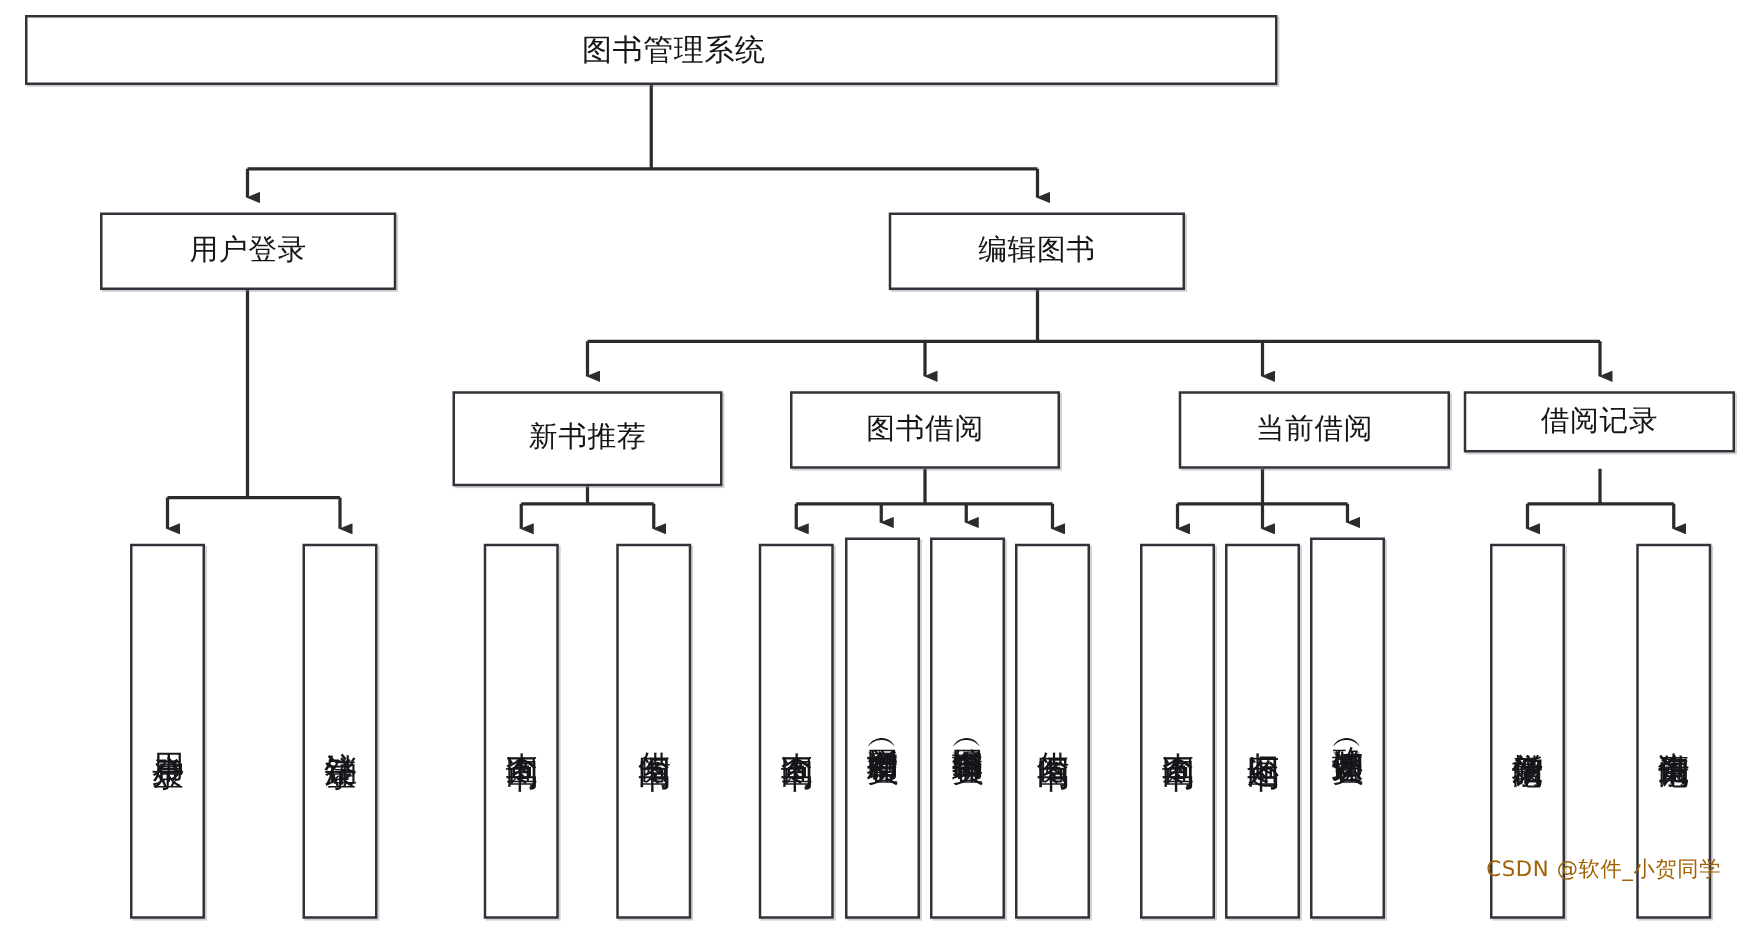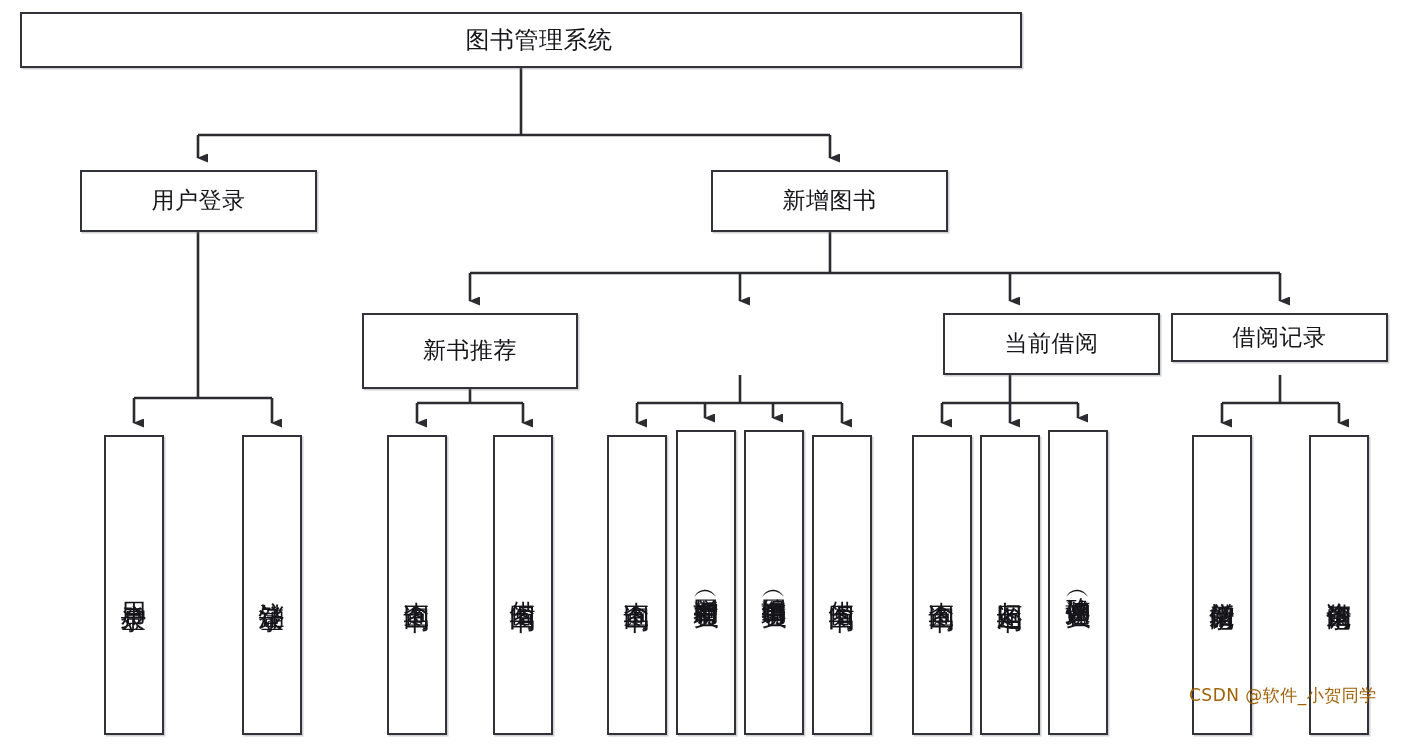--- a/index.html
+++ b/index.html
@@ -113,25 +113,28 @@
   </svg>
 
   <div class="node root h" style="left:20px;top:12px;width:1002px;height:56px;padding-left:36px;">
     <span class="lbl">图书管理系统</span>
   </div>
 
   <div class="node h" style="left:80px;top:170px;width:237px;height:62px;">
     <span class="lbl">用户登录</span>
   </div>
   <div class="node h" style="left:711px;top:170px;width:237px;height:62px;">
-    <span class="lbl">新增图书</span>
+    <span class="lbl">编辑图书</span>
   </div>
 
   <div class="node h" style="left:362px;top:313px;width:216px;height:76px;">
     <span class="lbl">新书推荐</span>
+  </div>
+  <div class="node h" style="left:632px;top:313px;width:216px;height:62px;">
+    <span class="lbl">图书借阅</span>
   </div>
   <div class="node h" style="left:901px;top:313px;width:217px;height:62px;margin-left:42px;">
     <span class="lbl">当前借阅</span>
   </div>
   <div class="node h" style="left:1171px;top:313px;width:217px;height:49px;">
     <span class="lbl">借阅记录</span>
   </div>
 
   <div class="node v" style="left:104px;top:435px;width:60px;height:300px;">
     <span class="lbl">用户登录</span>

